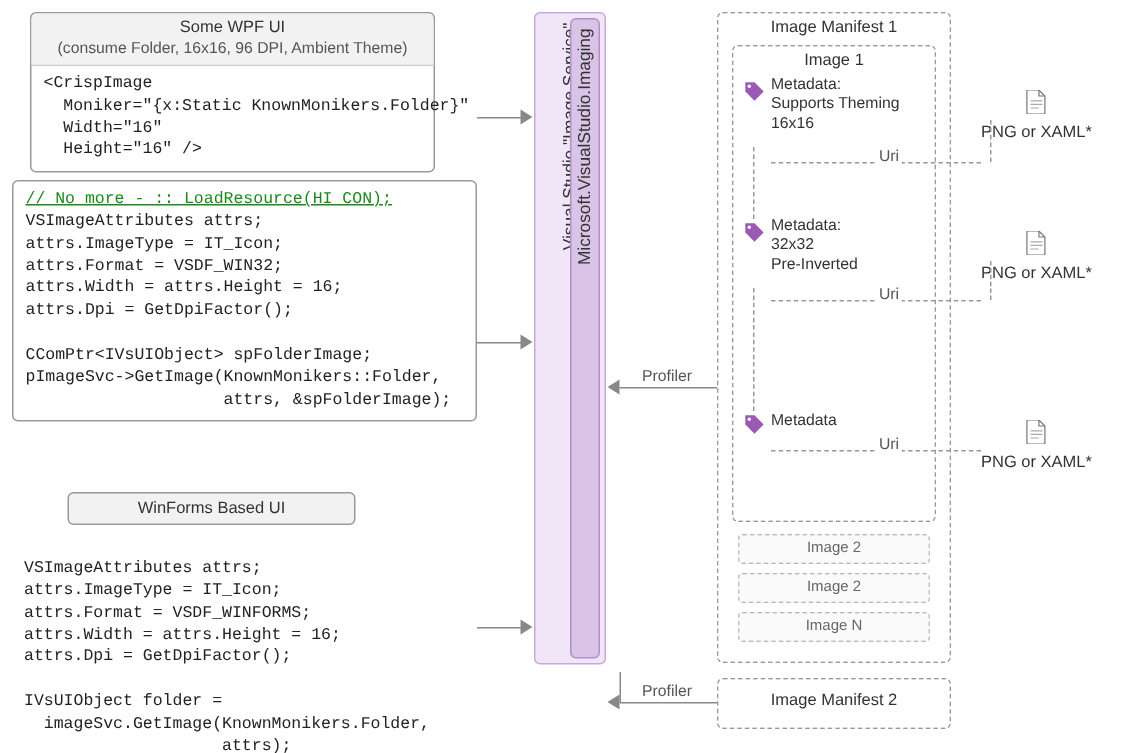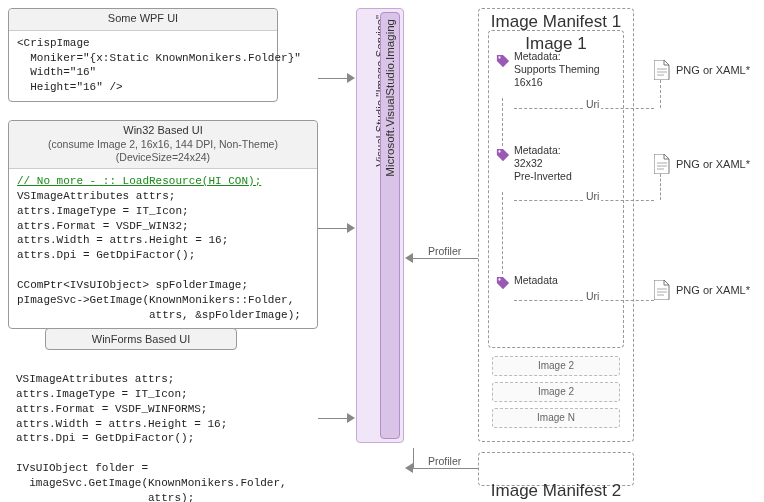--- a/index.html
+++ b/index.html
@@ -65,21 +65,21 @@
     padding: 6px 2px;
   }
   
   .dashed {
     position: absolute;
     border: 1px dashed #999;
     border-radius: 4px;
   }
   .dashed .title {
     text-align: center;
-    font-size: 17px;
+    font-size: 11px;
     color: #333;
     padding: 3px 0 2px;
   }
   .meta {
     position: absolute;
     font-size: 10.5px;
     line-height: 1.25;
     color: #333;
   }
   .tag-icon {
@@ -104,54 +104,51 @@
   }
   .arrow-r { border-left: 8px solid #888; }
   .arrow-l { border-right: 8px solid #888; }
   .lbl { position: absolute; font-size: 10.5px; color: #555; background: #fff; padding: 0 2px; }
   .file-row {
     position: absolute;
     display: flex;
     align-items: center;
     gap: 6px;
     font-size: 11px;
+    flex-direction: column;
   }
   .file-ico { width: 16px; height: 20px; flex: 0 0 16px; }
   .img-slot {
     position: absolute;
     border: 1px dashed #bbb;
     border-radius: 3px;
     font-size: 10px;
     color: #666;
     text-align: center;
     line-height: 18px;
     background: #fafafa;
   }
 </style>
 </head>
 <body>
 
 <div class="canvas">
 
-  <div class="box" style="left:0; top:0; width:270px;">
+  <div class="box" style="left:12px; top:0; width:270px;">
     <div class="box-head">
       <div>Some WPF UI</div>
+      <div class="sub">(consume Folder, 16x16, 96 DPI, Ambient Theme)</div>
     </div>
     <div class="box-body">&lt;CrispImage
   Moniker="{x:Static KnownMonikers.Folder}"
   Width="16"
   Height="16" /&gt;</div>
   </div>
 
   <div class="box" style="left:0; top:112px; width:310px;">
-    <div class="box-head">
-      <div>Win32 Based UI</div>
-      <div class="sub">(consume Image 2, 16x16, 144 DPI, Non-Theme)</div>
-      <div class="sub">(DeviceSize=24x24)</div>
-    </div>
     <div class="box-body"><span class="comment">// No more - :: LoadResource(HI CON);</span>
 <span>VSImageAttributes attrs;
 attrs.ImageType = IT_Icon;
 attrs.Format = VSDF_WIN32;
 attrs.Width = attrs.Height = 16;
 attrs.Dpi = GetDpiFactor();
 
 CComPtr&lt;IVsUIObject&gt; spFolderImage;
 pImageSvc-&gt;GetImage(KnownMonikers::Folder,
                     attrs, &amp;spFolderImage);</span></div>
@@ -238,21 +235,21 @@
   <div class="lbl" style="left:576px; top:182px;">Uri</div>
 
   <div class="dash-h" style="left:506px; top:292px; width:140px;"></div>
   <div class="lbl" style="left:576px; top:282px;">Uri</div>
 
   <div class="img-slot" style="left:484px; top:348px; width:128px; height:20px;">Image 2</div>
   <div class="img-slot" style="left:484px; top:374px; width:128px; height:20px;">Image 2</div>
   <div class="img-slot" style="left:484px; top:400px; width:128px; height:20px;">Image N</div>
 
   <div class="dashed" style="left:470px; top:444px; width:156px; height:34px;">
-    <div class="title" style="padding-top:8px;margin-top:20px;">Image Manifest 2</div>
+    <div class="title" style="padding-top:8px;">Image Manifest 2</div>
   </div>
 
 
   <div class="file-row" style="left:646px; top:52px;">
     <svg class="file-ico" viewBox="0 0 16 20">
         <path d="M1 0h9l5 5v14a1 1 0 0 1-1 1H1a1 1 0 0 1-1-1V1a1 1 0 0 1 1-1z" fill="#fff" stroke="#777"></path>
         <path d="M10 0v5h5" fill="none" stroke="#777"></path>
         <path d="M3 9h10M3 12h10M3 15h7" stroke="#aaa"></path>
       </svg>
     <span>PNG or XAML*</span>

